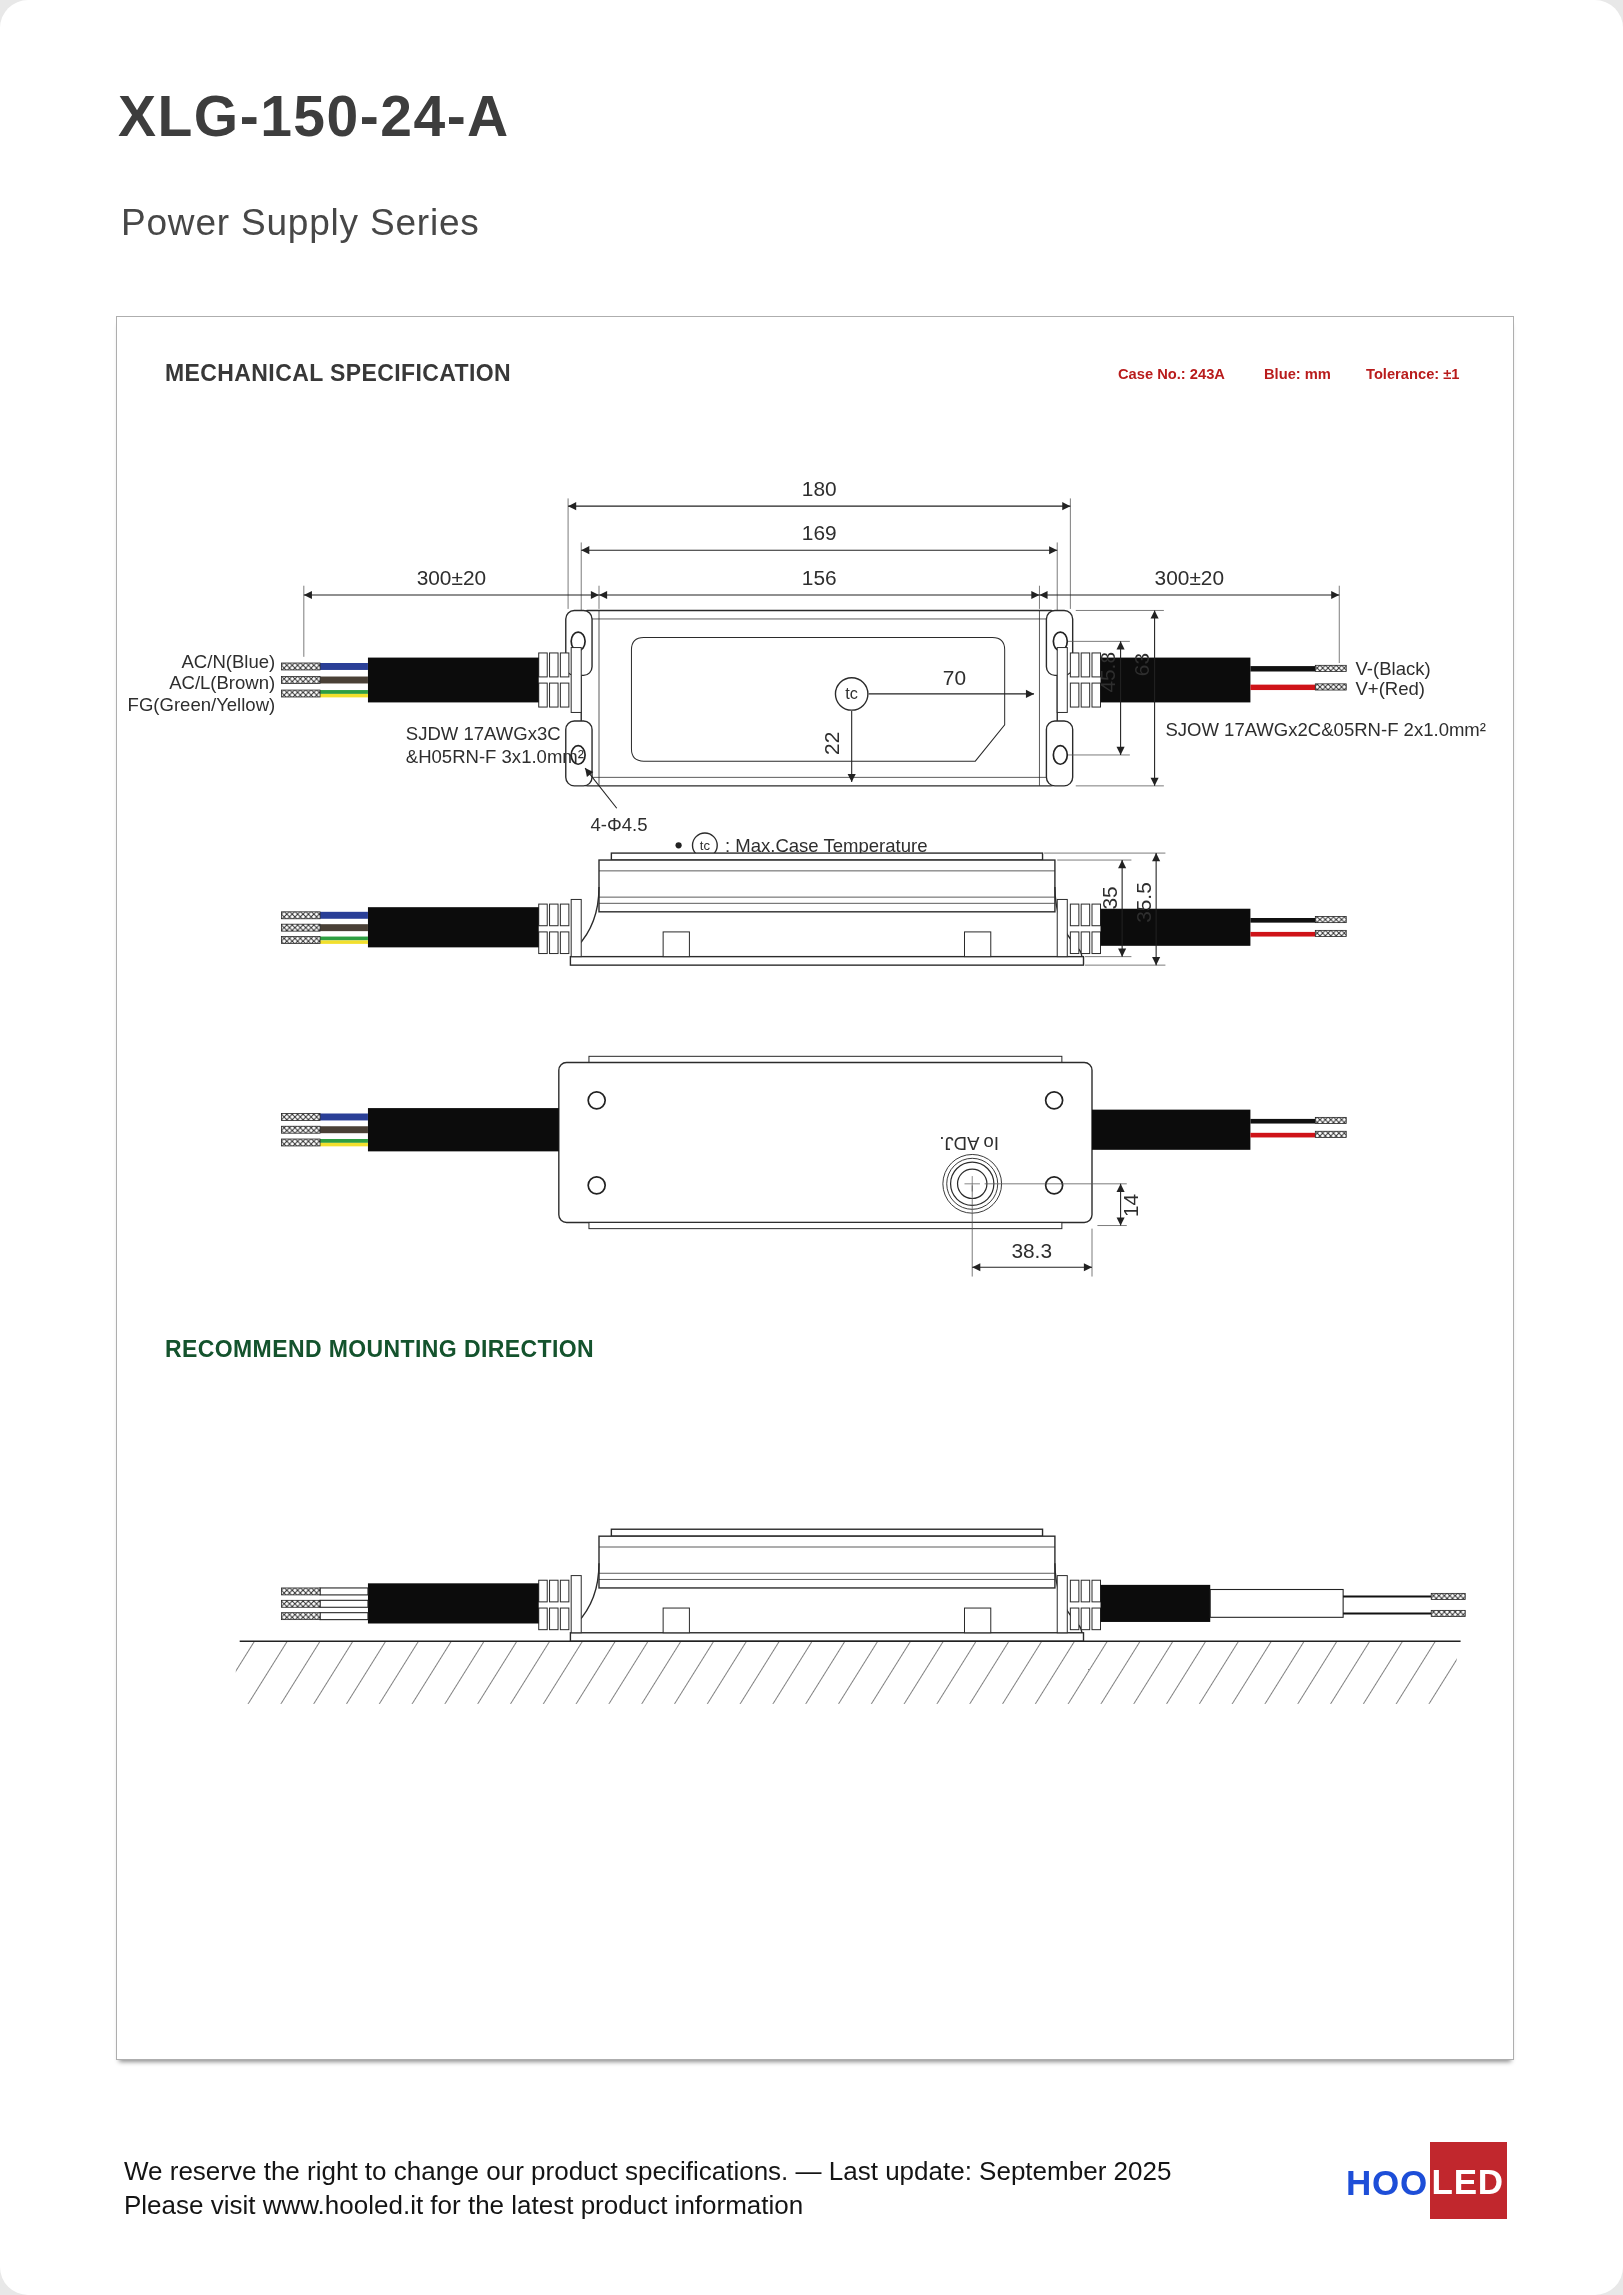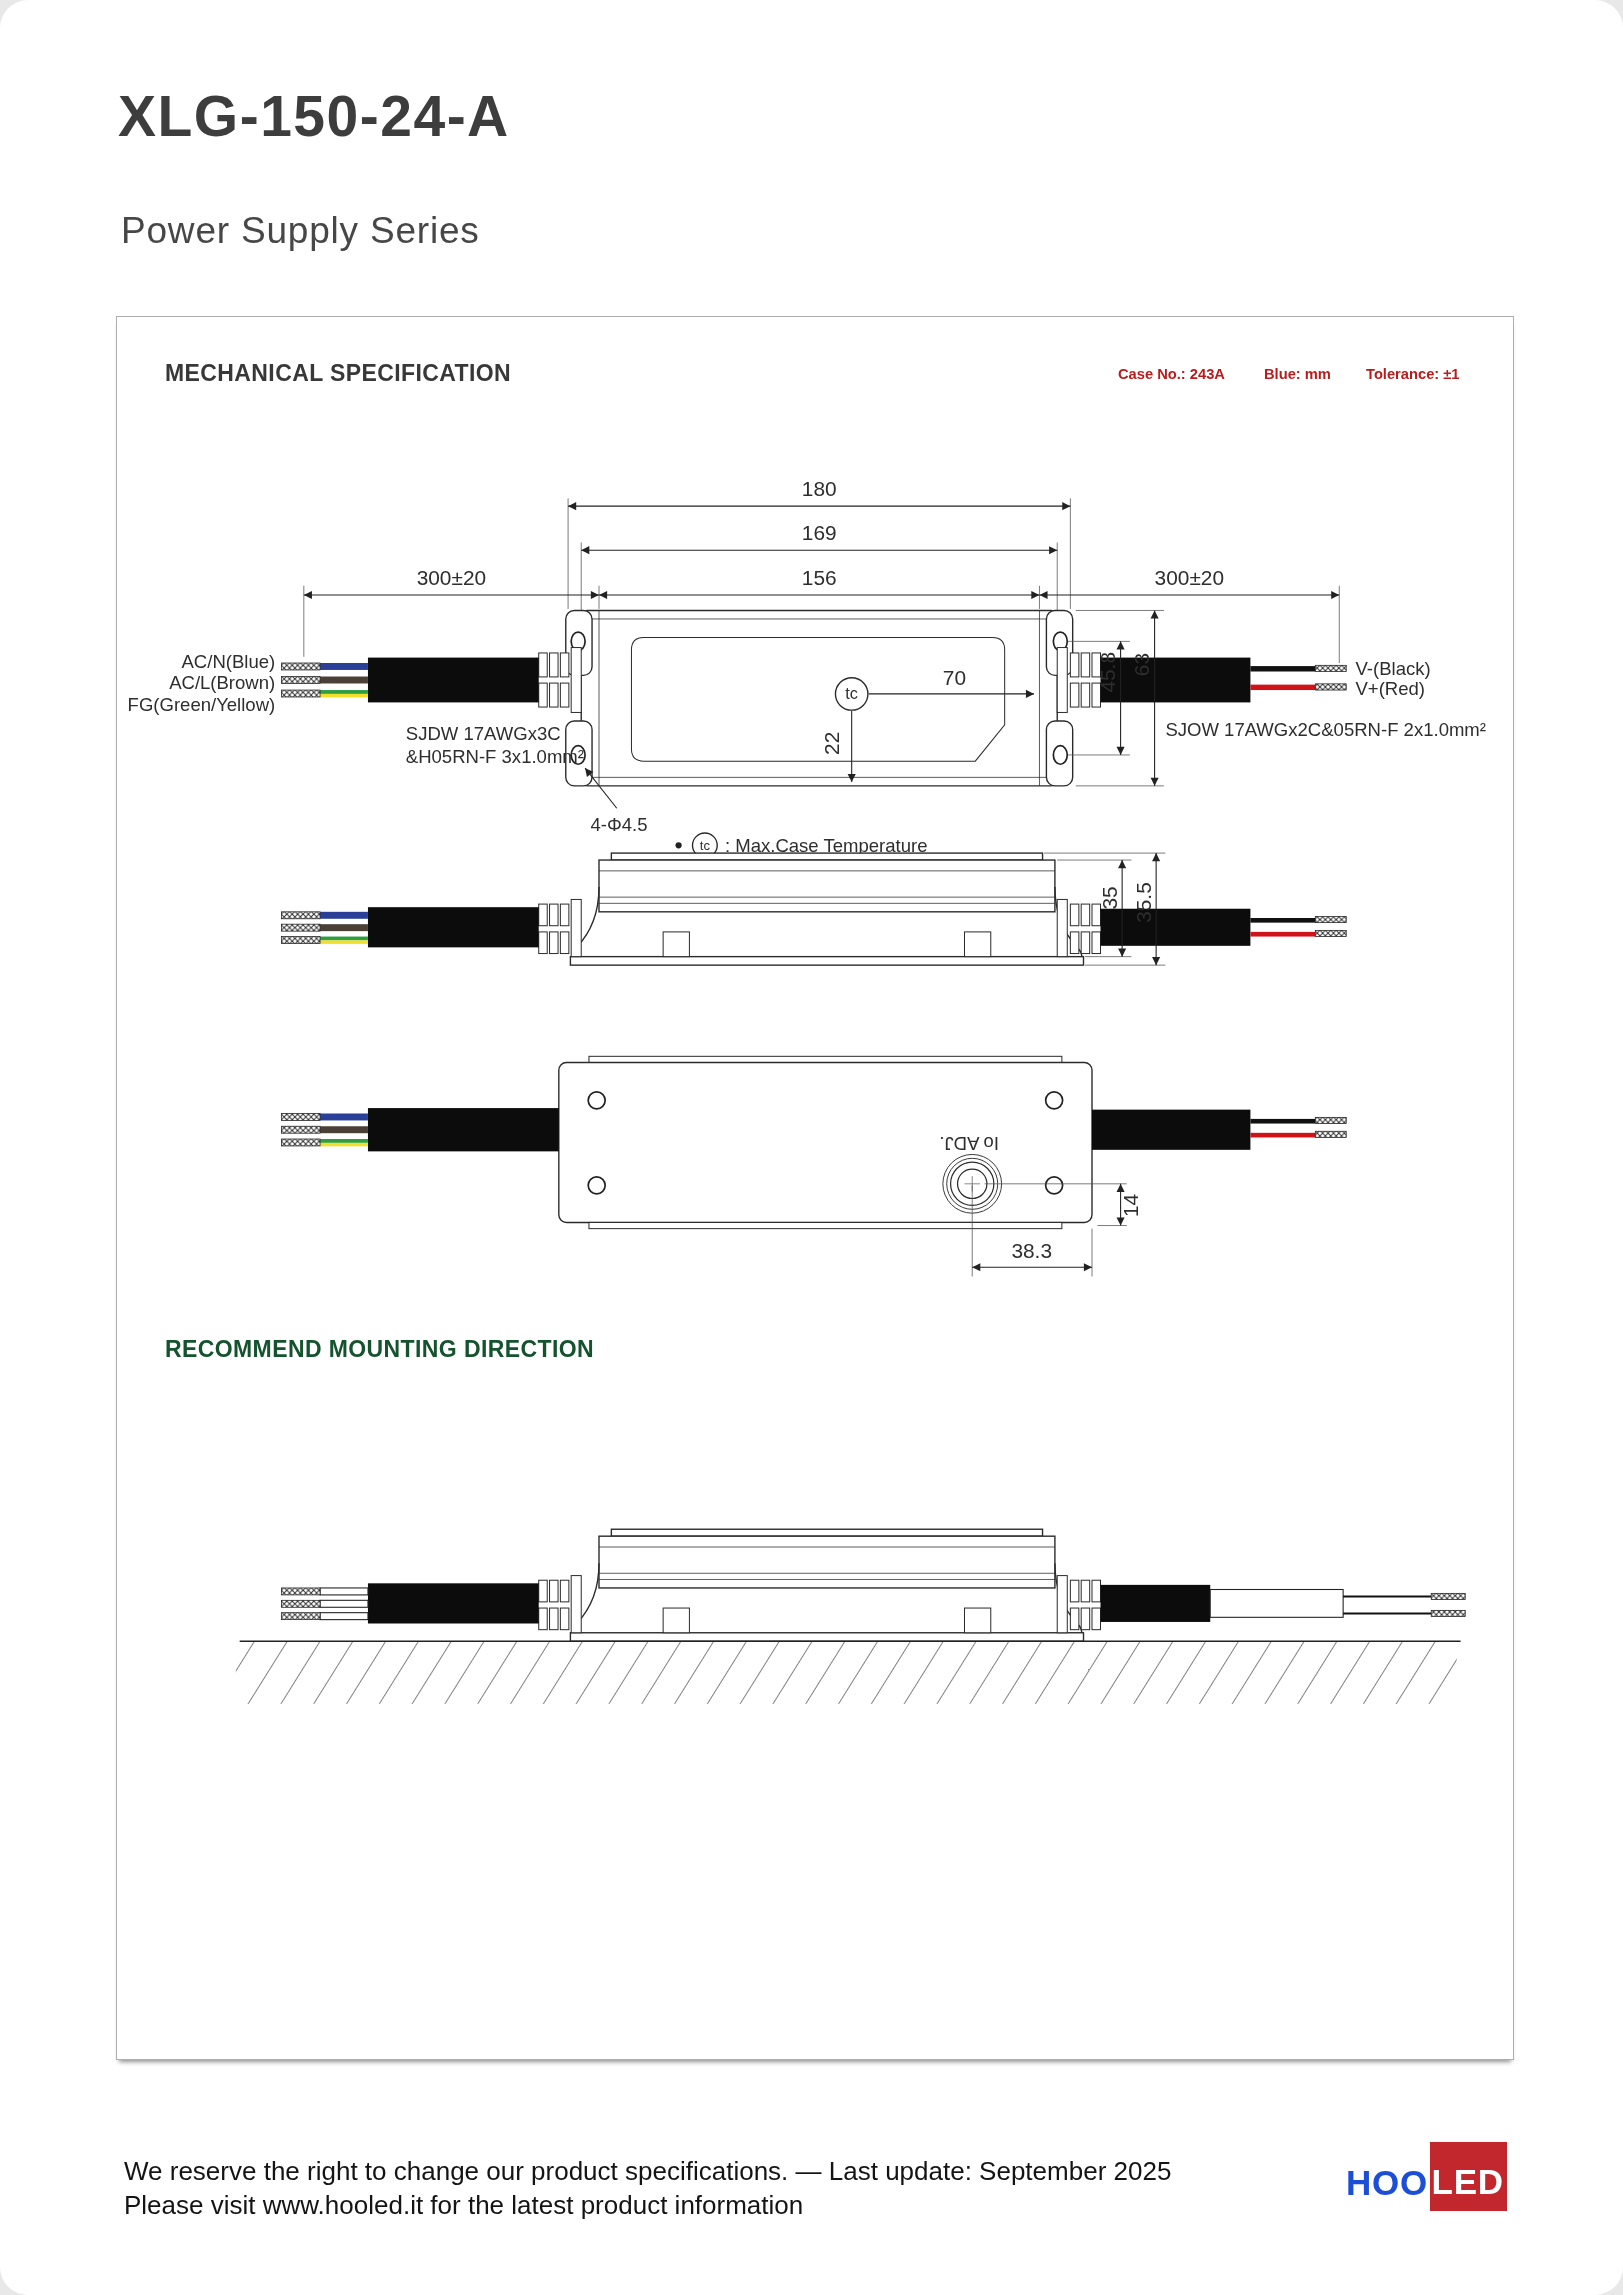--- a/index.html
+++ b/index.html
@@ -1,31 +1,31 @@
 <!DOCTYPE html>
 <html style="font-size:12.4px"><head>
 <meta charset="utf-8">
 <style>
   html,body{margin:0;padding:0;background:#e8e8e8;}
   .page{position:relative;width:1623px;height:2295px;background:#ffffff;overflow:hidden;
         font-family:"Liberation Sans",sans-serif;color:#3e3e3e;border-radius:28px;}
   .abs{position:absolute;}
   .page-title{left:118px;top:83px;font-size:57px;font-weight:bold;letter-spacing:1.5px;color:#3d3d3d;}
-  .page-subtitle{left:121px;top:202px;font-size:37px;font-weight:400;letter-spacing:0.8px;color:#474747;margin-top:8px;}
+  .page-subtitle{left:121px;top:202px;font-size:37px;font-weight:400;letter-spacing:0.8px;color:#474747;}
   .panel{left:116px;top:316px;width:1396px;height:1742px;border:1.5px solid #aeaeae;background:#fff;
          box-shadow:0 5.4px 4.6px -3.1px rgba(0,0,0,0.45);}
   .panel-heading{left:48px;top:43px;font-size:23px;font-weight:bold;letter-spacing:0.4px;color:#383838;}
   .meta{font-size:14.7px;font-weight:bold;color:#b91c1c;top:49px;white-space:nowrap;}
   .meta-case{left:1001px;} .meta-unit{left:1147px;} .meta-tol{left:1249px;}
   .mount-heading{left:48px;top:1019px;font-size:23px;font-weight:bold;letter-spacing:0.4px;color:#14532d;}
   .footer-line{left:124px;font-size:26px;color:#141414;white-space:nowrap;}
   .f1{top:2156px;} .f2{top:2190px;}
   .logo-hoo{left:1340px;top:2163px;width:88px;text-align:right;font-size:35px;font-weight:bold;
             color:#1d4ed8;letter-spacing:0.8px;}
-  .logo-box{left:1430px;top:2142px;width:77px;height:69px;background:#c1272d;}
+  .logo-box{left:1430px;top:2142px;width:77px;height:77px;background:#c1272d;}
   .logo-led{position:absolute;left:1.5px;top:20px;font-size:35px;font-weight:bold;color:#ffffff;letter-spacing:0.8px;}
   svg.draw{position:absolute;left:0;top:0;}
   svg text{font-family:"Liberation Sans",sans-serif;fill:#2e2e2e;}
   .t-dim{font-size:27px;} .t-lbl{font-size:24px;} .t-sm{font-size:21px;} .t-xs{font-size:17px;}
   .e{stroke:#555;stroke-width:1;fill:none;}
   .d{stroke:#222;stroke-width:1.4;fill:none;}
   .o{fill:#fff;stroke:#2b2b2b;stroke-width:1.8;}
   .o2{fill:#fff;stroke:#2b2b2b;stroke-width:1.3;}
   .i{stroke:#2b2b2b;stroke-width:1;fill:none;}
   .p{fill:none;stroke:#2b2b2b;stroke-width:1.8;}

